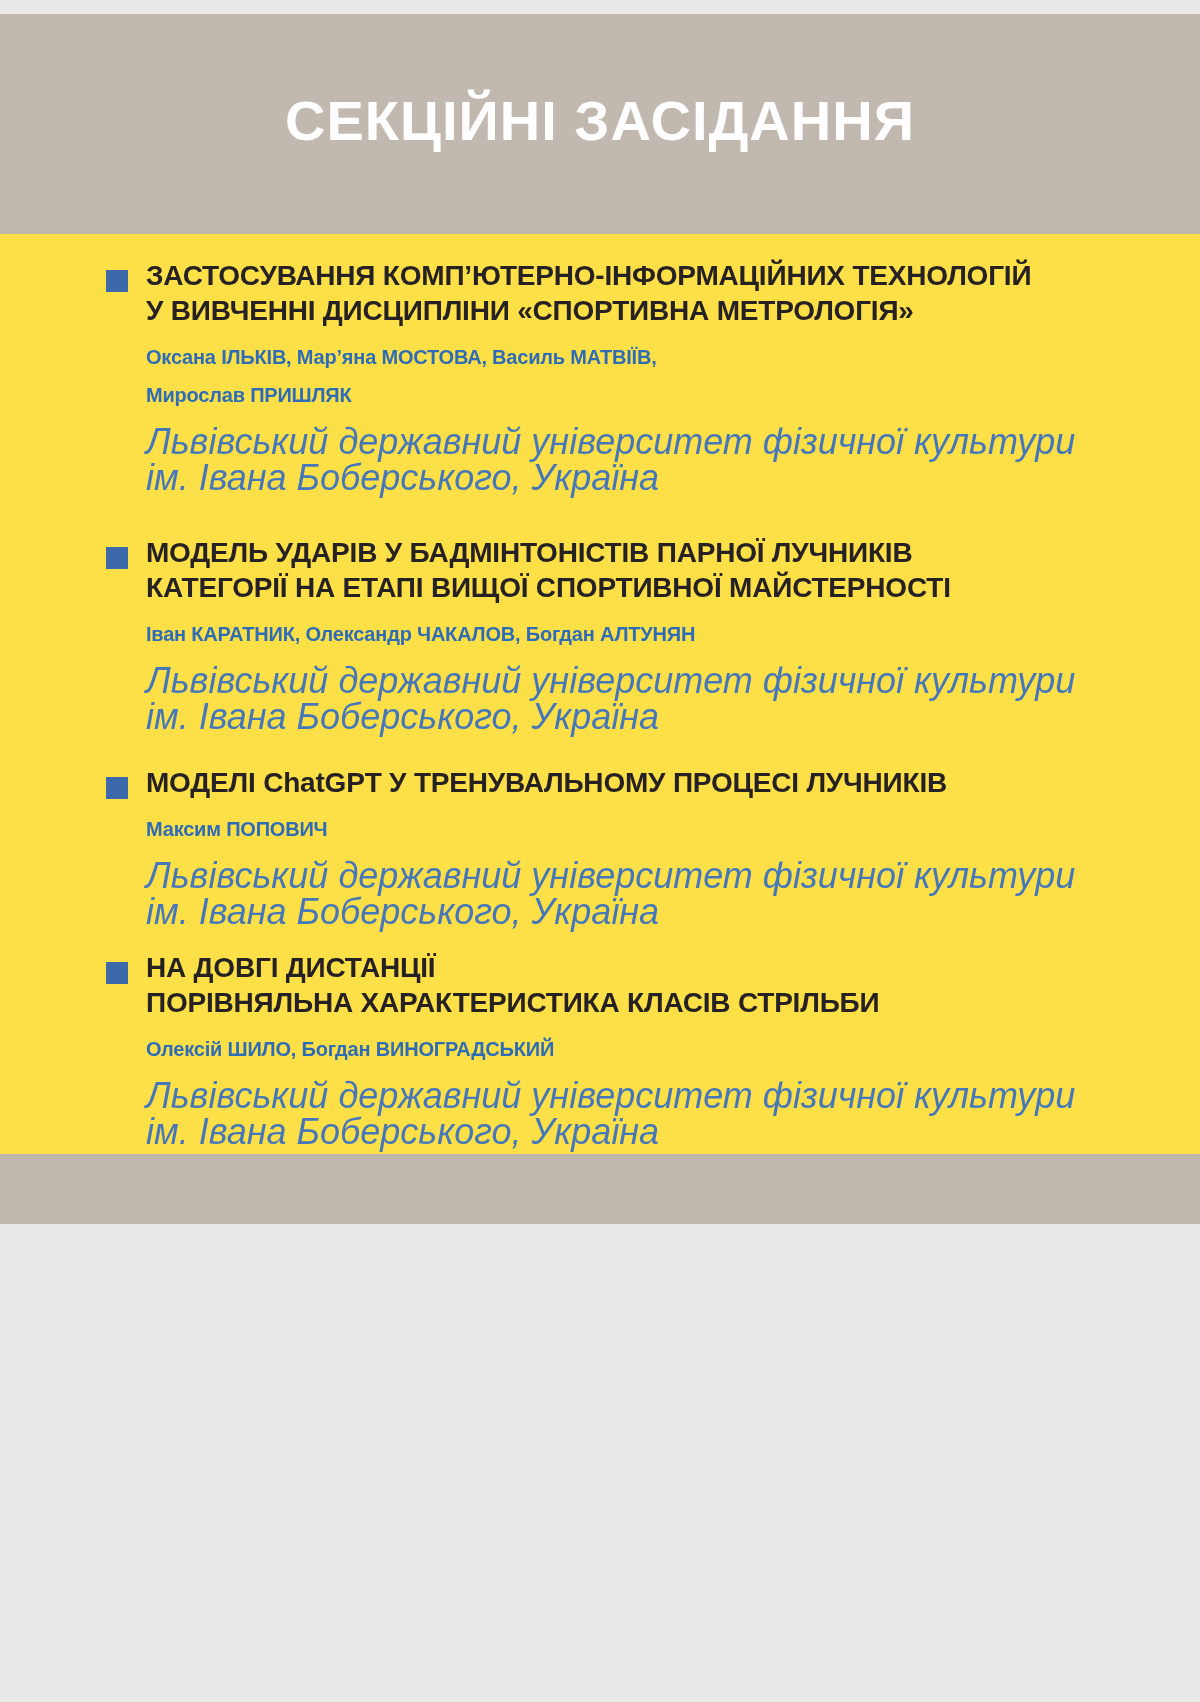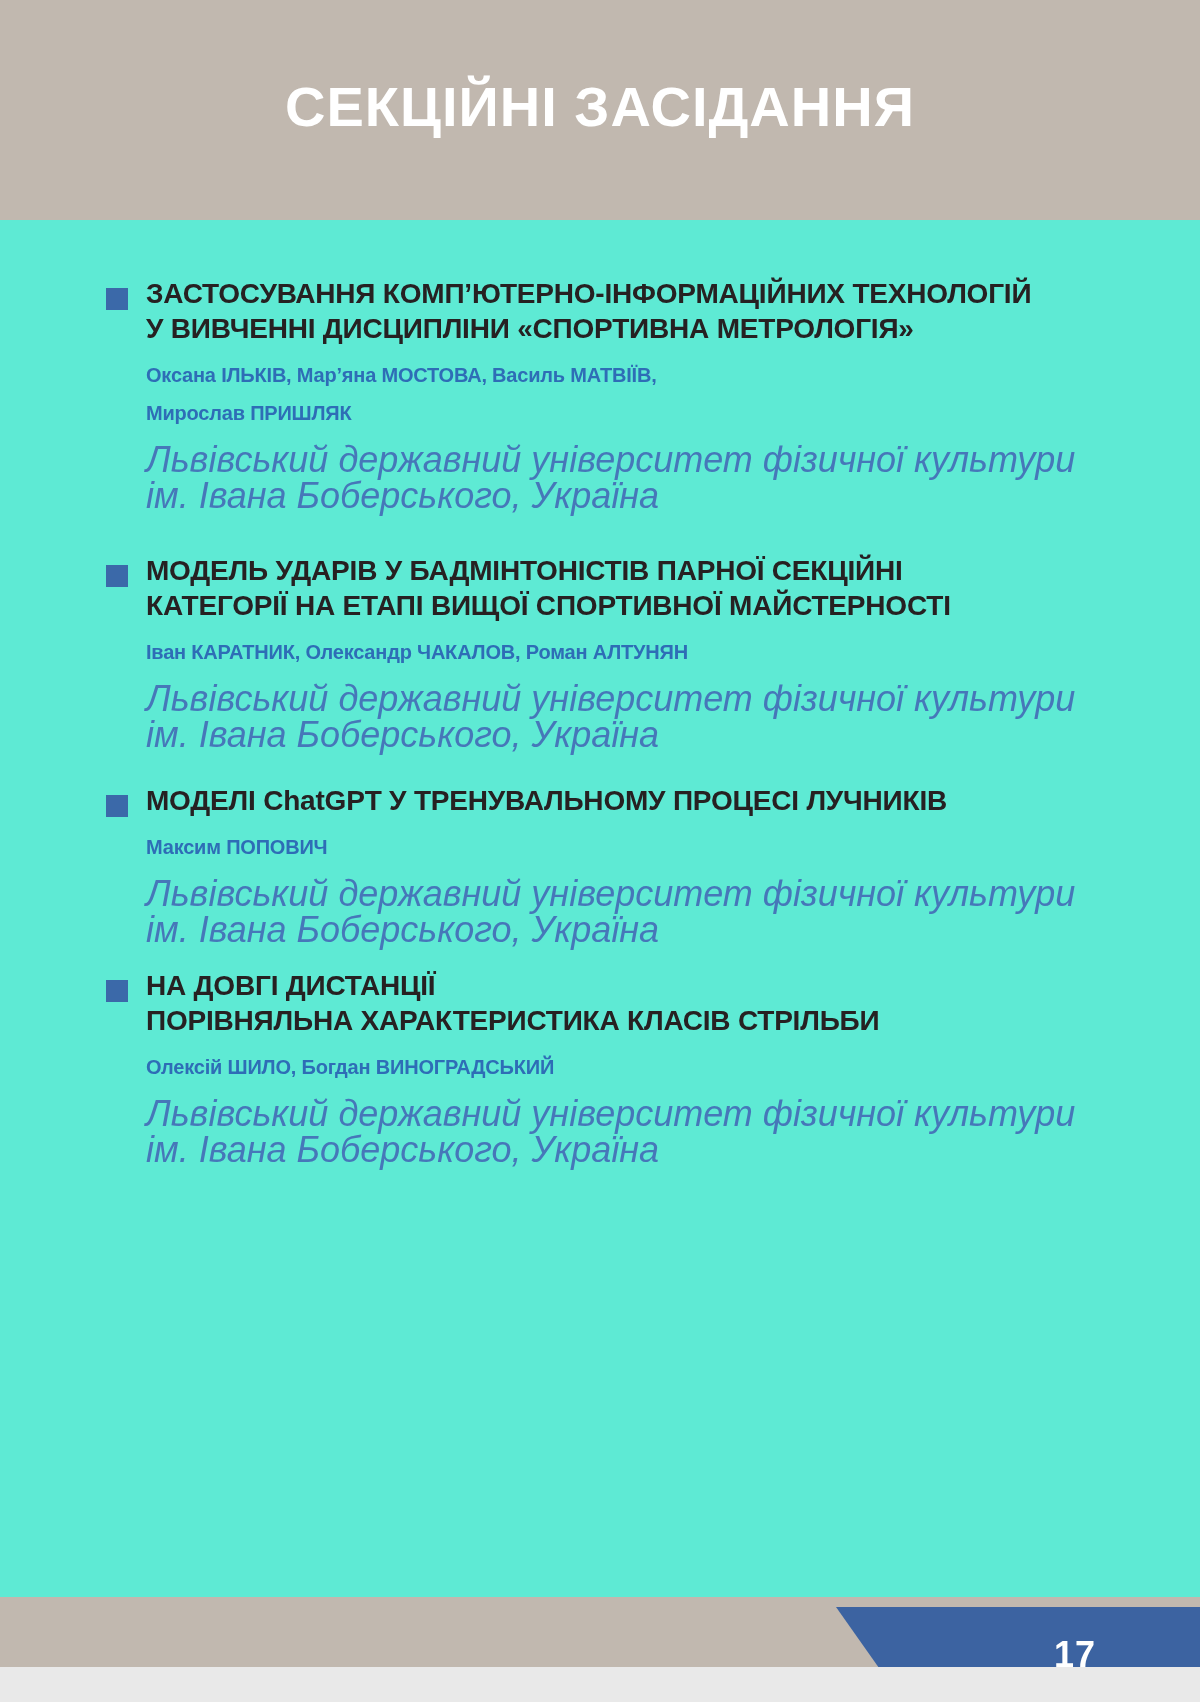--- a/index.html
+++ b/index.html
@@ -1,20 +1,20 @@
 <!DOCTYPE html>
 <html lang="uk"><head>
 <meta charset="utf-8">
 <style>
   html,body{margin:0;padding:0;background:#e9e9e9;}
   .page{
     position:relative;
-    width:1200px;height:1667px;
-    margin:0 auto;
-    background:#5eead4;
+    width:1200px;height:1210px;
+    margin:14px auto;
+    background:#fde047;
     overflow:hidden;
     font-family:"Liberation Sans","DejaVu Sans",sans-serif;
   }
   
   .header-band{
     position:absolute;top:0;left:0;
     width:100%;height:220px;
     background:#c1b8af;
     display:flex;align-items:center;justify-content:center;
   }
@@ -23,21 +23,21 @@
     font-size:56px;
     font-weight:800;
     letter-spacing:1px;
     line-height:1;
     margin:0;
     padding-bottom:6px;
   }
   
   .content{
     position:absolute;top:220px;left:0;right:0;
-    padding:56px 80px 0 146px;
+    padding:24px 80px 0 146px;
   }
   .session-entry{position:relative;}
   .session-entry + .session-entry{margin-top:39px;}
   .session-entry.e3{margin-top:30px;}
   .session-entry.e4{margin-top:20px;}
   .bullet{
     position:absolute;
     left:-40px;top:12px;
     width:22px;height:22px;
     background:#3b69a9;
@@ -110,25 +110,25 @@
       </div>
       <div class="session-affiliation">
         <div>Львівський державний університет фізичної культури</div>
         <div>ім. Івана Боберського, Україна</div>
       </div>
     </article>
 
     <article class="session-entry e2">
       <span class="bullet"></span>
       <div class="session-title">
-        <div>МОДЕЛЬ УДАРІВ У БАДМІНТОНІСТІВ ПАРНОЇ СЕКЦІЙНІ</div>
+        <div>МОДЕЛЬ УДАРІВ У БАДМІНТОНІСТІВ ПАРНОЇ ЛУЧНИКІВ</div>
         <div>КАТЕГОРІЇ НА ЕТАПІ ВИЩОЇ СПОРТИВНОЇ МАЙСТЕРНОСТІ</div>
       </div>
       <div class="session-authors">
-        <div>Іван КАРАТНИК, Олександр ЧАКАЛОВ, Роман АЛТУНЯН</div>
+        <div>Іван КАРАТНИК, Олександр ЧАКАЛОВ, Богдан АЛТУНЯН</div>
       </div>
       <div class="session-affiliation">
         <div>Львівський державний університет фізичної культури</div>
         <div>ім. Івана Боберського, Україна</div>
       </div>
     </article>
 
     <article class="session-entry e3">
       <span class="bullet"></span>
       <div class="session-title">

